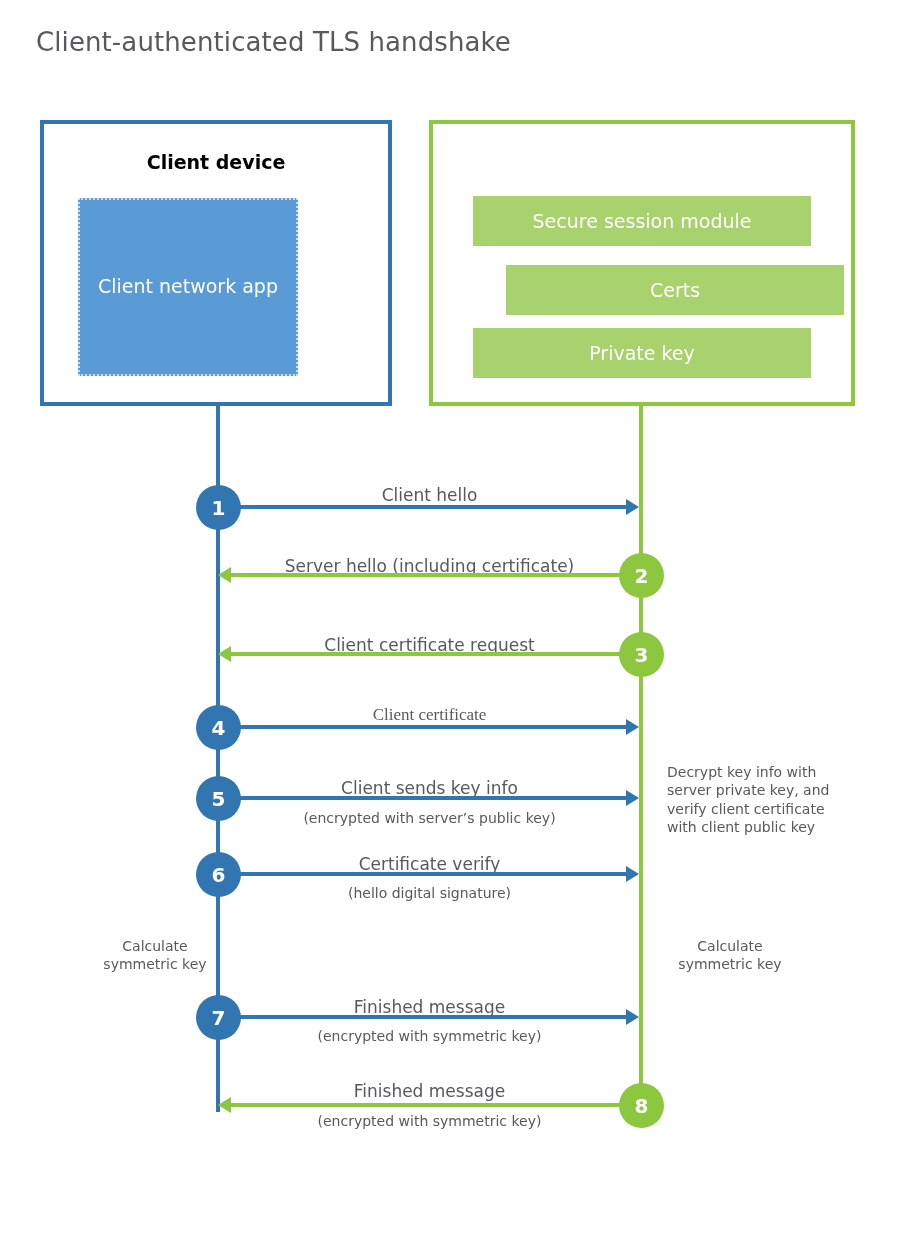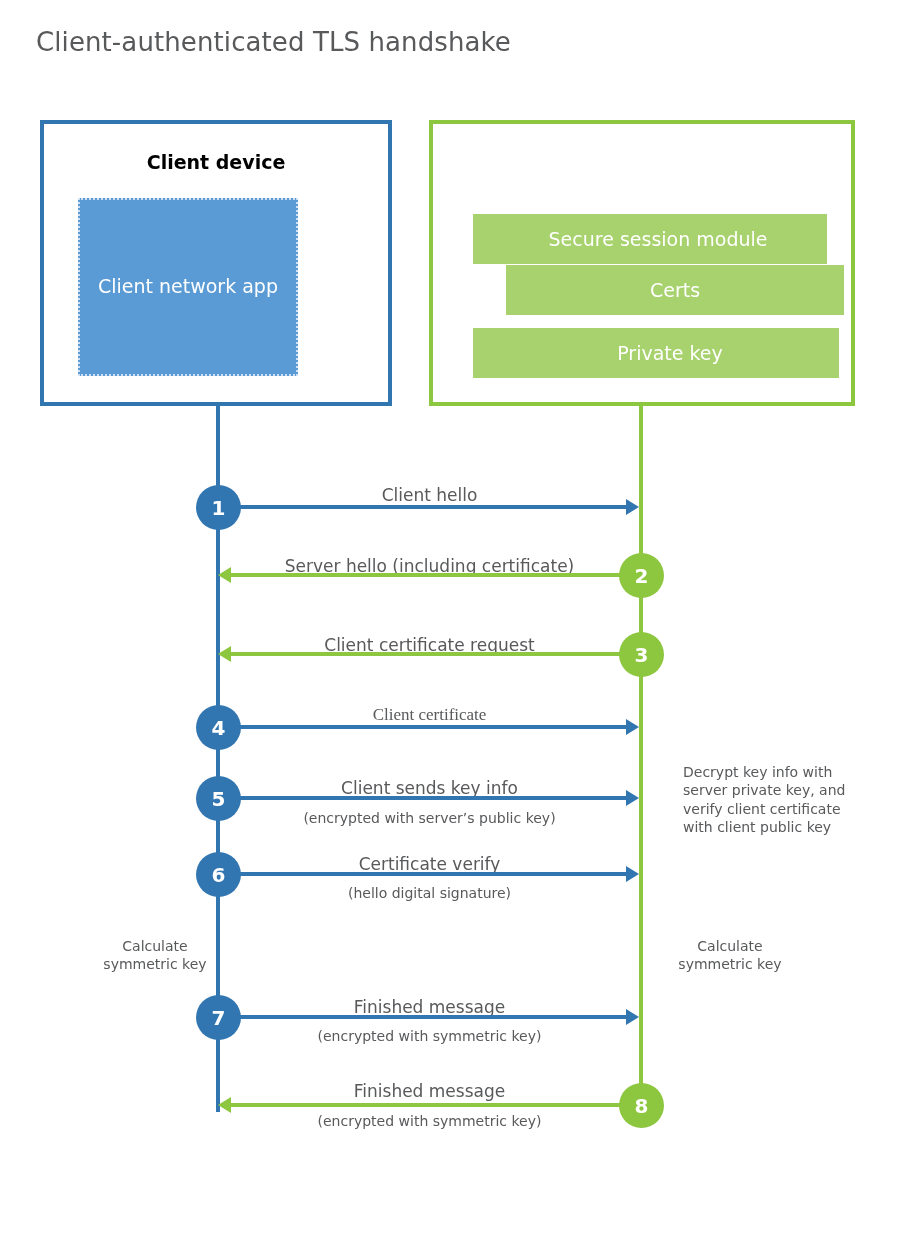--- a/index.html
+++ b/index.html
@@ -85,23 +85,23 @@
     width: 338px;
     height: 50px;
     background: #a8d26d;
     display: flex;
     align-items: center;
     justify-content: center;
     color: #ffffff;
     font-size: 19px;
     font-weight: 400;
   }
-  .srv-bar.b0 { top: 90px; padding-left: 16px; }
+  .srv-bar.b0 { top: 72px; }
   .srv-bar.b1 { top: 141px; margin-left: 33px; }
-  .srv-bar.b2 { top: 204px; padding-left: 28px; }
+  .srv-bar.b2 { top: 204px; }
 
   
   .lifeline {
     position: absolute;
     width: 4px;
   }
   .lifeline.client { left: 216px; top: 404px; height: 708px; background: #3276b1; }
   .lifeline.server { left: 639px; top: 404px; height: 702px; background: #8dc63f; }
 
   
@@ -220,17 +220,17 @@
 <div class="arrow-head right blue" style="left:626px; top:1009px;"></div>
 <div class="step-circle blue" style="left:196px; top:995px;">7</div>
 <div class="msg-sublabel" style="left:218px; top:1028px; width:423px;">(encrypted with symmetric key)</div>
 
 <div class="msg-label" style="left:218px; top:1074px; width:423px;">Finished message</div>
 <div class="arrow-line green" style="left:231px; top:1103px; width:410px;"></div>
 <div class="arrow-head left green" style="left:218px; top:1097px;"></div>
 <div class="step-circle green" style="left:619px; top:1083px;">8</div>
 <div class="msg-sublabel" style="left:218px; top:1113px; width:423px;">(encrypted with symmetric key)</div>
 
-<div class="annotation" style="left:667px; top:763px; width:170px;margin-left:16px;">Decrypt key info with server private key, and verify client certificate with client public key</div>
+<div class="annotation" style="left:667px; top:763px; width:170px;">Decrypt key info with server private key, and verify client certificate with client public key</div>
 
 <div class="annotation center" style="left:85px; top:937px; width:140px;">Calculate symmetric key</div>
 
 <div class="annotation center" style="left:660px; top:937px; width:140px;">Calculate symmetric key</div>
 
 </body></html>

